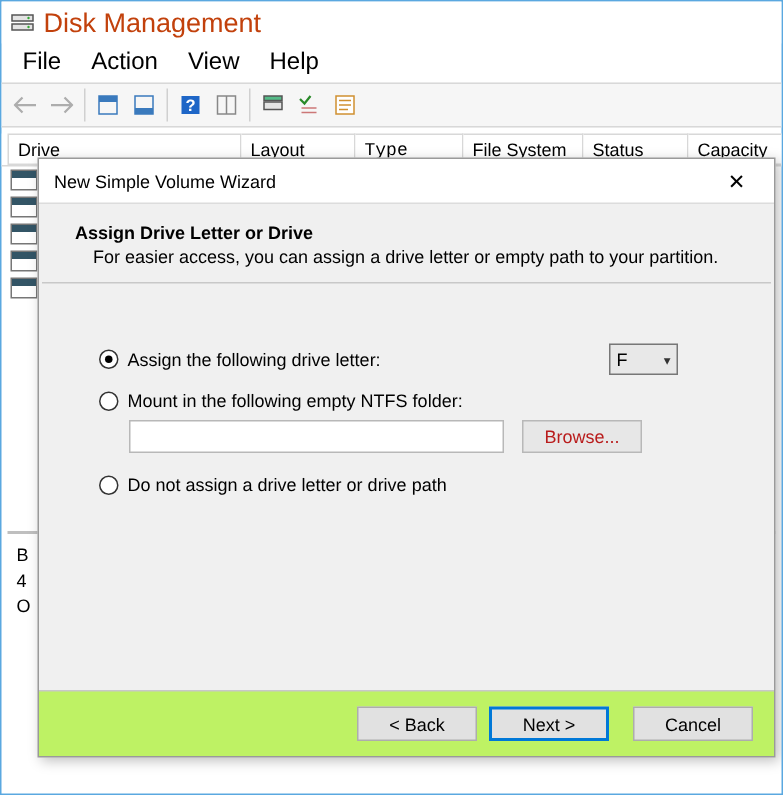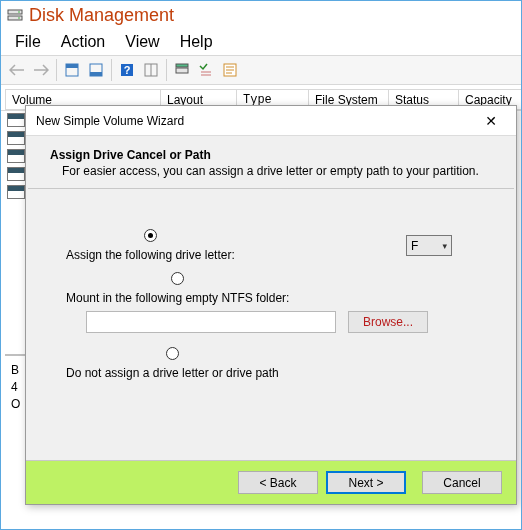--- a/index.html
+++ b/index.html
@@ -26,21 +26,21 @@
   .dialog { position: absolute; left: 24px; top: 104px; width: 492px; height: 400px; background: #f0f0f0; border: 1px solid #9a9a9a; box-shadow: 2px 2px 8px rgba(0,0,0,0.25); }
   .dlg-title { height: 30px; background:#fff; display:flex; align-items:center; padding:0 10px; border-bottom:1px solid #dcdcdc;}
   .dlg-title .t { flex:1; font-size:12px;}
   .dlg-close { width:30px; text-align:center; font-size:14px; font-family:Arial;}
   .dlg-head { padding: 12px 24px 10px 24px; background:#f0f0f0;}
   .dlg-head h1 { margin:0; font-size:12px; font-weight:bold;}
   .dlg-head p { margin:2px 0 0 12px; font-size:12px;}
   .dlg-sep { height:1px; background:#c8c8c8; margin:0 2px;}
   .dlg-body { padding: 40px 24px 10px 40px; }
   .opt-row { display:flex; align-items:center; margin-bottom:10px; font-size:12px;}
-  .opt-row label{display:flex; align-items:center; gap:6px;flex-direction:column;}
+  .opt-row label{display:flex; align-items:center; gap:6px;}
   .radio { width:13px; height:13px; border:1px solid #333; border-radius:50%; display:inline-flex; align-items:center; justify-content:center; background:#fff; flex-shrink:0;}
   .radio .dot{ width:5px; height:5px; background:#000; border-radius:50%;}
   .drive-select { margin-left:auto; margin-right:40px; width:46px; height:21px; border:1px solid #777; background:#e8e8e8; display:flex; align-items:center; padding:0 4px; font-size:12px; justify-content:space-between;}
   .drive-select .chev{font-size:9px; color:#333;}
   .path-input { width:250px; height:22px; border:1px solid #b8b8b8; background:#fff; margin-left:20px;}
   .browse-btn { width:80px; height:22px; border:1px solid #b8b8b8; background:#e7e7e7; color:#b91c1c; margin-left:12px; font-size:12px; display:inline-flex;align-items:center;justify-content:center;}
   .dlg-footer { position:absolute; left:0; right:0; bottom:0; height:44px; border-top:1px solid #c8c8c8; display:flex; align-items:center; justify-content:flex-end; gap:8px; padding:0 14px; background:#bef264;}
   .btn { min-width:80px; height:23px; border:1px solid #adadad; background:#e1e1e1; font-size:12px; display:inline-flex; align-items:center; justify-content:center; padding:0 10px;}
   .btn.default { border:2px solid #0078d7; background:#e1e1e1;}
 </style>
@@ -121,21 +121,21 @@
       <svg width="16" height="16" viewBox="0 0 16 16">
         <rect x="2" y="2" width="12" height="12" fill="#fff" stroke="#d09030"></rect>
         <line x1="4" y1="5" x2="12" y2="5" stroke="#d09030"></line>
         <line x1="4" y1="8" x2="12" y2="8" stroke="#d09030"></line>
         <line x1="4" y1="11" x2="10" y2="11" stroke="#d09030"></line>
       </svg>
     </span>
 </div>
 
 <div class="table-header">
-  <div class="th" style="width:156px;">Volume</div>
+  <div class="th" style="width:156px;">Drive</div>
   <div class="th" style="width:76px;">Layout</div>
   <div class="th" style="width:72px;font-family:Liberation Mono, monospace;">Type</div>
   <div class="th" style="width:80px;">File System</div>
   <div class="th" style="width:70px;">Status</div>
   <div class="th" style="flex:1; border-right:none;">Capacity</div>
 </div>
 
 <div class="vol-list">
   <div class="vol-row">
       <div class="vol-col">
@@ -174,21 +174,21 @@
   <div>4</div>
   <div>O</div>
 </div>
 
 <div class="dialog">
   <div class="dlg-title">
     <span class="t">New Simple Volume Wizard</span>
     <span class="dlg-close">✕</span>
   </div>
   <div class="dlg-head">
-    <h1>Assign Drive Cancel or Path</h1>
+    <h1>Assign Drive Letter or Drive</h1>
     <p>For easier access, you can assign a drive letter or empty path to your partition.</p>
   </div>
   <div class="dlg-sep"></div>
 
   <div class="dlg-body">
     <div class="opt-row">
       <label>
         <span class="radio">
             <span class="dot"></span>
           </span>

